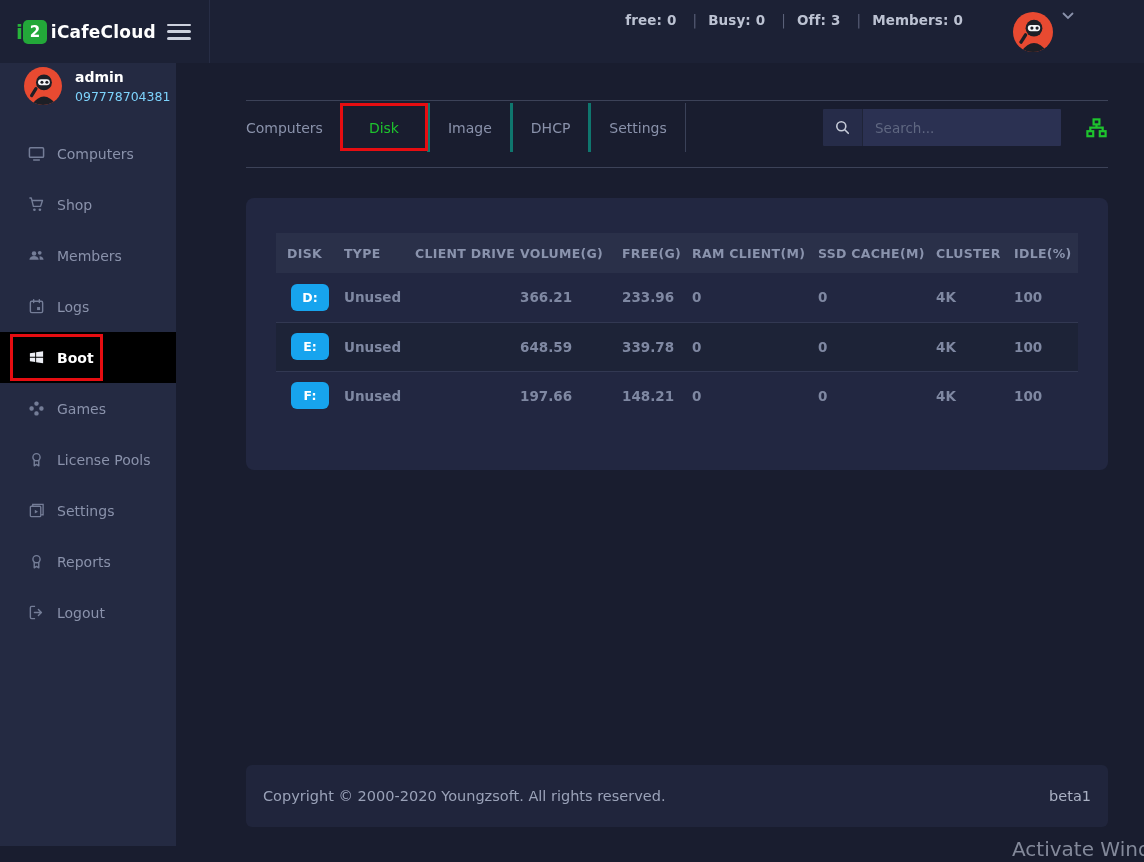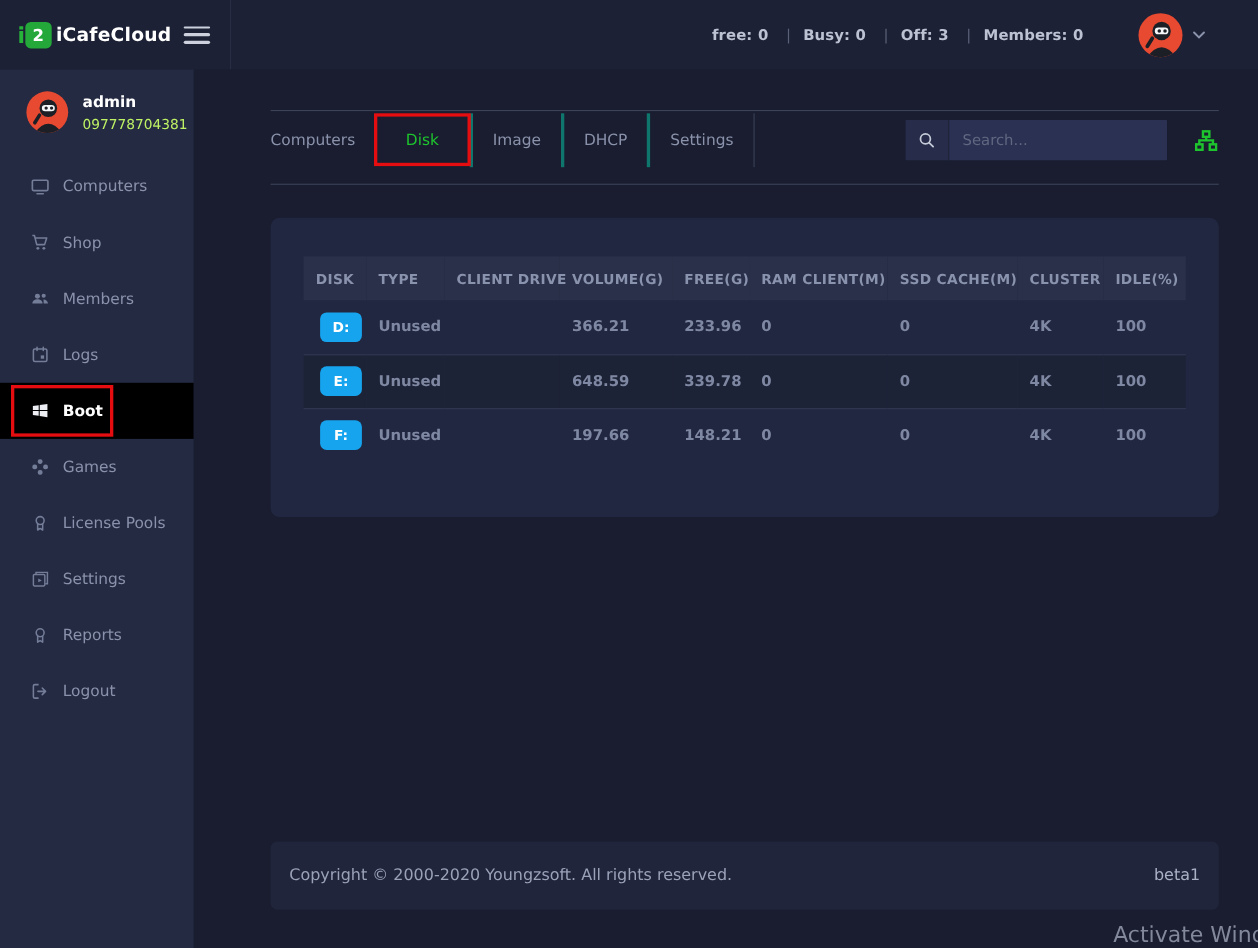--- a/index.html
+++ b/index.html
@@ -18,33 +18,33 @@
   }
   
   .header{position:absolute;top:0;left:0;width:1144px;height:63px;background:#1c2135;display:flex;align-items:center;z-index:5}
   .brand-area{width:210px;height:100%;display:flex;align-items:center;justify-content:space-between;padding:0 18px 0 16px;border-right:1px solid #272d45}
   .logo{display:flex;align-items:center;gap:1px}
   .logo-i{color:#27b33a;font-weight:700;font-size:20px;margin-right:-1px}
   .logo-box{width:24px;height:24px;border-radius:5px;background:#23a839;color:#fff;font-weight:700;font-size:15px;display:flex;align-items:center;justify-content:center}
   .logo-name{color:#fff;font-weight:700;font-size:17px;letter-spacing:.2px;margin-left:3px}
   .hamburger{width:24px;height:16px;display:flex;flex-direction:column;justify-content:space-between;cursor:pointer}
   .hamburger span{display:block;height:2.6px;background:#ccd1dd;border-radius:2px}
-  .header-right{margin-left:auto;display:flex;align-items:center;padding-right:48px}
+  .header-right{margin-left:auto;display:flex;align-items:flex-start;padding-right:70px}
   .stats{display:flex;align-items:center;font-size:13.5px;font-weight:700;color:#bcc2d2;letter-spacing:.1px}
   .stat{display:flex;gap:5px;align-items:center}
   .stat:not(:last-child)::after{content:attr(data-sep);color:#5a6179;font-weight:400;margin:0 11px}
   .avatar{width:40px;height:40px;border-radius:50%;overflow:hidden;background:var(--avatar-red);margin-left:50px;cursor:pointer;flex:none}
   .avatar svg,.side-avatar svg{display:block;width:100%;height:100%}
   .chevron{margin-left:9px;color:#8a92ab;display:flex;cursor:pointer}
   
-  .sidebar{position:absolute;top:63px;left:0;width:176px;height:799px;background:#242a42}
+  .sidebar{position:absolute;top:47px;left:0;width:176px;height:799px;background:#242a42}
   .admin{position:absolute;top:20px;left:24px;display:flex;align-items:center;gap:13px}
   .side-avatar{width:38px;height:38px;border-radius:50%;overflow:hidden;background:var(--avatar-red);flex:none}
   .admin-name{color:#fff;font-weight:700;font-size:14px;line-height:1.3}
-  .admin-phone{color:#bef264;font-size:12.5px;margin-top:2px}
+  .admin-phone{color:#7dd3fc;font-size:12.5px;margin-top:2px}
   .menu{position:absolute;top:81px;left:0;right:0}
   .side-item{height:51px;display:flex;align-items:center;padding-left:28px;gap:12px;color:#8a92ab;font-size:14px;position:relative;cursor:pointer}
   .side-item .side-icon{width:17px;height:17px;color:#747d97;display:flex;flex:none}
   .side-item .side-icon svg{width:17px;height:17px}
   .side-item.active{background:#000000;color:#fff;font-weight:700}
   .side-item.active .side-icon{color:#eceef4}
   .side-item .annotation-box{position:absolute;left:10px;top:2px;width:93px;height:47px;border:3px solid var(--annotation-red);pointer-events:none;z-index:20}
   
   .tabstrip{position:absolute;left:246px;top:100px;width:862px;height:68px;border-top:1px solid #3c4258;border-bottom:1px solid #3c4258;display:flex}
   .tabs{display:flex;height:49px;margin-top:2px}

